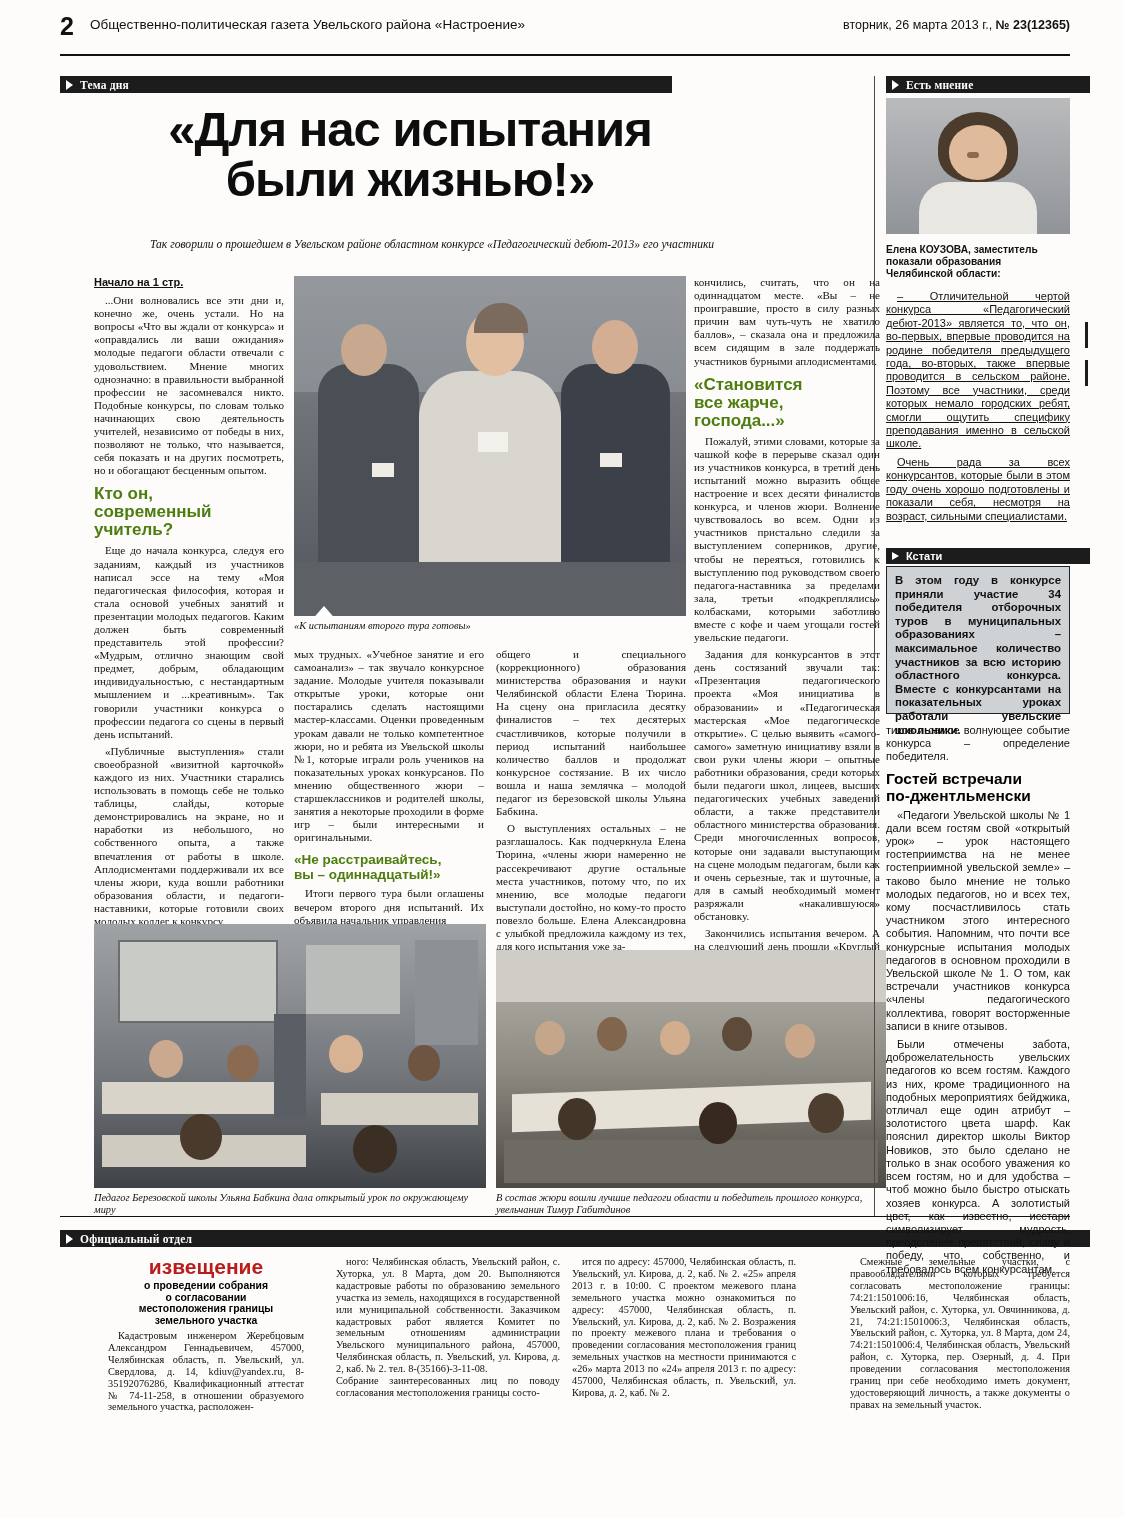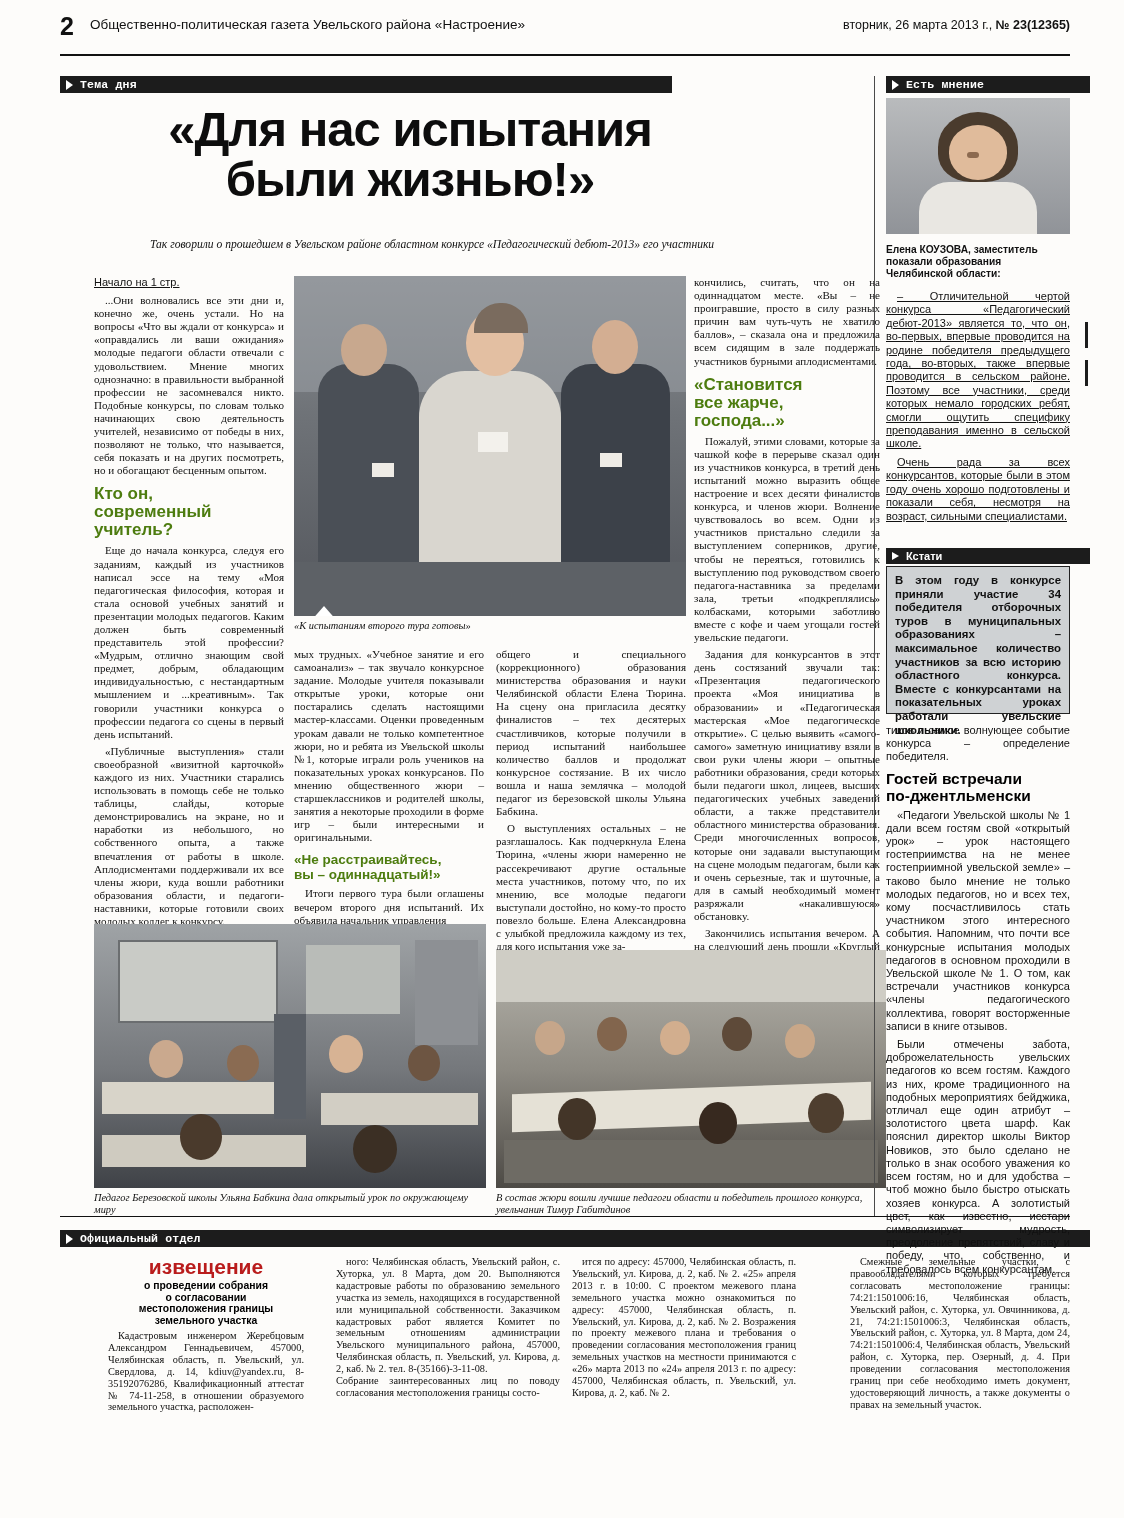--- a/index.html
+++ b/index.html
@@ -32,21 +32,21 @@
   .masthead-date{
     font-family:"Liberation Sans", sans-serif;
     font-size:12.5px;line-height:22px;color:#111;text-align:right;
   }
   .masthead-date b{font-weight:bold;}
 
   
   .ribbon{
     position:absolute;height:17px;
     background:#1c1c1c;color:#fff;
-    font-family:Liberation Mono, monospace;
+    font-family:Liberation Serif, serif;
     font-weight:bold;font-size:11.5px;
     display:flex;align-items:center;
     padding-left:20px;letter-spacing:.2px;
   }
   .ribbon:before{
     content:"";position:absolute;left:6px;top:3.5px;
     border-left:7px solid #fff;border-top:5px solid transparent;border-bottom:5px solid transparent;
   }
   #ribbon-theme{left:60px;top:76px;width:592px;}
   #ribbon-opinion{left:886px;top:76px;width:184px;}
@@ -69,21 +69,21 @@
     position:absolute;
     font-size:11.1px;line-height:13.1px;
     text-align:justify;
     color:#111;
     -webkit-hyphens:auto;hyphens:auto;
   }
   .col p{margin:0 0 4px 0;text-indent:11px;}
   .col p.noind{text-indent:0;}
   .lead-label{
     font-family:"Liberation Sans", sans-serif;
-    font-weight:normal;font-size:11px;text-decoration:underline;margin-bottom:5px;
+    font-weight:bold;font-size:11px;text-decoration:underline;margin-bottom:5px;
   }
   .subhead{
     font-family:"Liberation Sans", sans-serif;
     font-weight:bold;font-size:17px;line-height:18px;margin:8px 0 5px 0;color:#4d7c0f;
   }
   .subhead.sm{font-size:13.5px;line-height:15px;}
 
   #col1{left:94px;top:276px;width:190px;}
   #col2{left:294px;top:648px;width:190px;}
   #col3{left:496px;top:648px;width:190px;}

